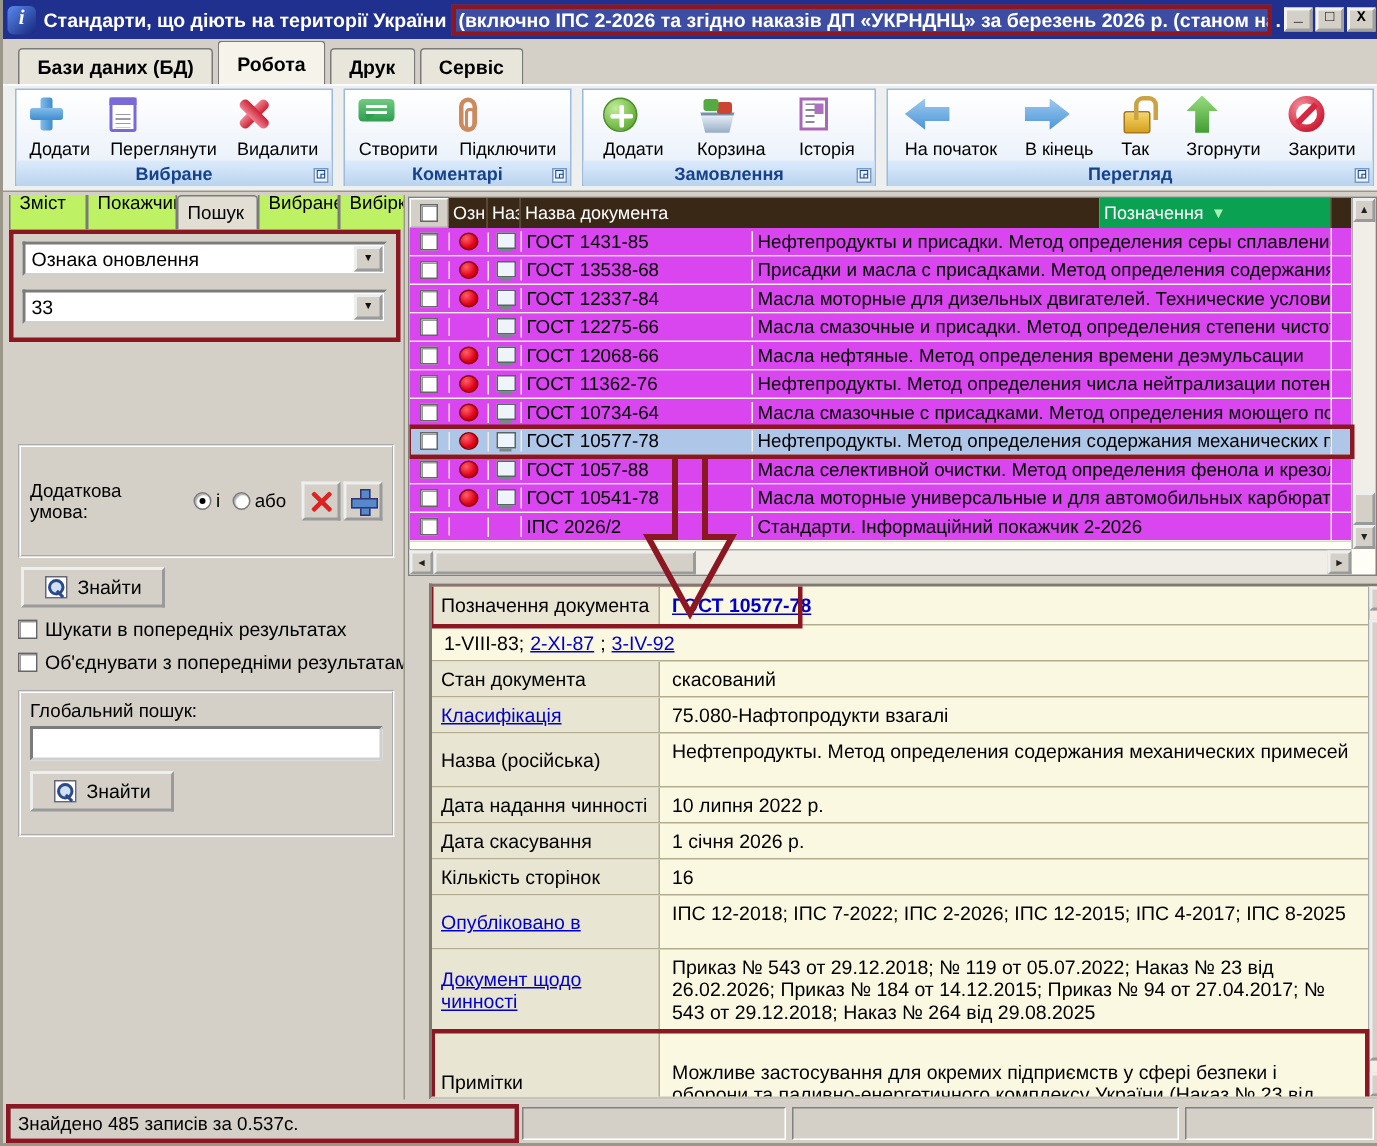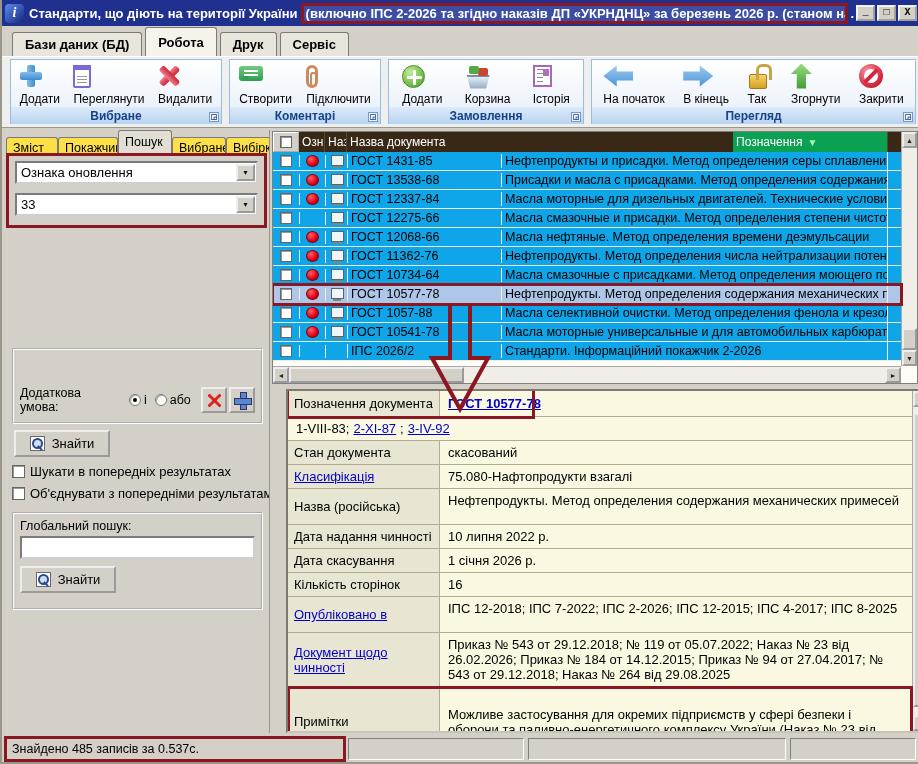--- a/index.html
+++ b/index.html
@@ -61,30 +61,30 @@
   .i-lock::before{content:"";position:absolute;left:2px;bottom:0;width:16px;height:13px;background:linear-gradient(#f6d668,#d4a020);border:1px solid #a87818;border-radius:2px}
   .i-lock::after{content:"";position:absolute;right:0;top:0;width:10px;height:13px;border:3px solid #c9a344;border-bottom:none;border-radius:6px 6px 0 0}
   .i-up{width:21px;height:25px;background:linear-gradient(#98dc80,#3f9c30);clip-path:polygon(50% 0,100% 42%,72% 42%,72% 100%,28% 100%,28% 42%,0 42%)}
   .i-stop{width:24px;height:24px;border-radius:50%;background:radial-gradient(circle at 35% 30%,#f4909c,#d42840 65%,#a01020);position:relative}
   .i-stop::before{content:"";position:absolute;left:5px;top:5px;width:14px;height:14px;border-radius:50%;background:#fff}
   .i-stop::after{content:"";position:absolute;left:3px;top:10px;width:18px;height:4px;background:#d42840;transform:rotate(-45deg)}
 
   
   .sidebar{position:absolute;left:2px;top:130px;width:266px;height:603px;background:#d4d0c8;border-right:1px solid #9a968a;overflow:hidden;}
   .stabs{display:flex;height:23px;padding-left:2px;align-items:flex-end;overflow:hidden;}
-  .stab{flex:0 0 auto;height:16px;background:#fde047;border:1px solid #7a7a7a;border-bottom:none;border-radius:3px 3px 0 0;padding:0 6px;font-size:12.5px;line-height:20px;overflow:hidden;white-space:nowrap;}
+  .stab{flex:0 0 auto;height:29px;background:#bef264;border:1px solid #7a7a7a;border-bottom:none;border-radius:3px 3px 0 0;padding:0 6px;font-size:12.5px;line-height:20px;overflow:hidden;white-space:nowrap;}
   .stab.active{height:23px;line-height:23px;background:#e2ded4;position:relative;z-index:2;}
   .t-zmist{width:52px}.t-pokaj{width:60px}.t-poshuk{width:54px}.t-vybrane{width:54px}.t-vybirka{width:56px}
   .search-box{margin:0 2px;border:3px solid #8b1722;padding:5px 6px 9px;}
   .search-label{font-size:12.5px;margin:1px 0 5px;}
   .combo{height:23px;background:#fff;border:2px inset #cfcfcf;display:flex;align-items:center;margin-bottom:9px;}
   .combo:last-child{margin-bottom:0}
   .combo-text{flex:1;padding:0 4px;font-size:13px;white-space:nowrap;overflow:hidden;}
   .combo-btn{width:19px;height:17px;margin-right:1px;background:#d4d0c8;border:2px outset #eee;display:flex;align-items:center;justify-content:center;font-size:7px;color:#111;}
-  .addcond-box{margin:120px 6px 0 8px;height:76px;border:2px groove #fff;padding:8px 6px;display:flex;align-items:flex-end;}
+  .addcond-box{margin:68px 6px 0 8px;height:76px;border:2px groove #fff;padding:8px 6px;display:flex;align-items:center;}
   .addcond-row{display:flex;align-items:center;width:100%;}
   .addcond-label{font-size:12.5px;margin-right:10px;}
   .radio{width:12px;height:12px;border-radius:50%;background:#fff;border:1px solid #777;box-shadow:inset 1px 1px 1px #aaa;position:relative;margin-right:3px;flex:0 0 12px;}
   .radio.sel::after{content:"";position:absolute;left:3px;top:3px;width:4px;height:4px;border-radius:50%;background:#000;}
   .radio-label{font-size:12.5px;margin-right:8px;}
   .sq-btn{width:27px;height:26px;border:2px outset #eee;background:#d4d0c8;display:flex;align-items:center;justify-content:center;margin-left:2px;}
   .x-glyph{width:16px;height:16px;position:relative}
   .x-glyph::before,.x-glyph::after{content:"";position:absolute;left:7px;top:0;width:3px;height:17px;background:#d22;border-radius:1px}
   .x-glyph::before{transform:rotate(45deg)}.x-glyph::after{transform:rotate(-45deg)}
   .p-glyph{width:16px;height:16px;position:relative}
@@ -107,21 +107,21 @@
   .tbody-area{position:relative;flex:1;display:flex;flex-direction:column;padding-right:16px;}
   .thead{display:flex;height:20px;flex:0 0 20px;font-size:12px;color:#fff;}
   .th{display:flex;align-items:center;padding:0 3px;overflow:hidden;white-space:nowrap;}
   .th-check{width:26px;background:#d4d0c8;border:1px outset #fff;justify-content:center;}
   .th-mark{width:26px;background:#3a2817;border-right:1px solid #5a4630;}
   .th-doc{width:22px;background:#3a2817;border-right:1px solid #5a4630;}
   .th-desig{width:154px;background:#0aa153;gap:5px;}
   .th-name{flex:1;background:#3a2817;}
   .th-extra{width:14px;background:#3a2817;border-left:1px solid #5a4630;}
   .sort-glyph{color:#a9f0b4;font-size:10px;}
-  .trow{display:flex;height:19px;flex:0 0 19px;font-size:12.5px;align-items:center;border-bottom:1px solid #efecdc;background:#0ea5e9;}
+  .trow{display:flex;height:19px;flex:0 0 19px;font-size:12.5px;align-items:center;border-bottom:1px solid #efecdc;background:#d946ef;}
   .trow.selected{background:#aec6e8;outline:3px solid #8b1722;outline-offset:-1px;position:relative;z-index:4;}
   .td-check{width:26px;display:flex;justify-content:center;}
   .td-mark{width:26px;display:flex;justify-content:center;border-left:1px solid #f1eee0;}
   .td-doc{width:22px;display:flex;justify-content:center;border-left:1px solid #f1eee0;}
   .td-desig{width:154px;padding:0 3px;border-left:1px solid #f1eee0;white-space:nowrap;overflow:hidden;}
   .td-name{flex:1;padding:0 3px;border-left:1px solid #f1eee0;white-space:nowrap;overflow:hidden;}
   .td-extra{width:14px;border-left:1px solid #f1eee0;align-self:stretch;}
   .cb{width:12px;height:12px;background:#fff;border:1px solid #666;box-shadow:inset 1px 1px 0 #999;}
   .dot{width:13px;height:12px;border-radius:50%;background:radial-gradient(circle at 35% 30%,#ff6068,#e00018 60%,#a00010);border:1px solid #800;}
   .pc{width:14px;height:13px;position:relative;}

